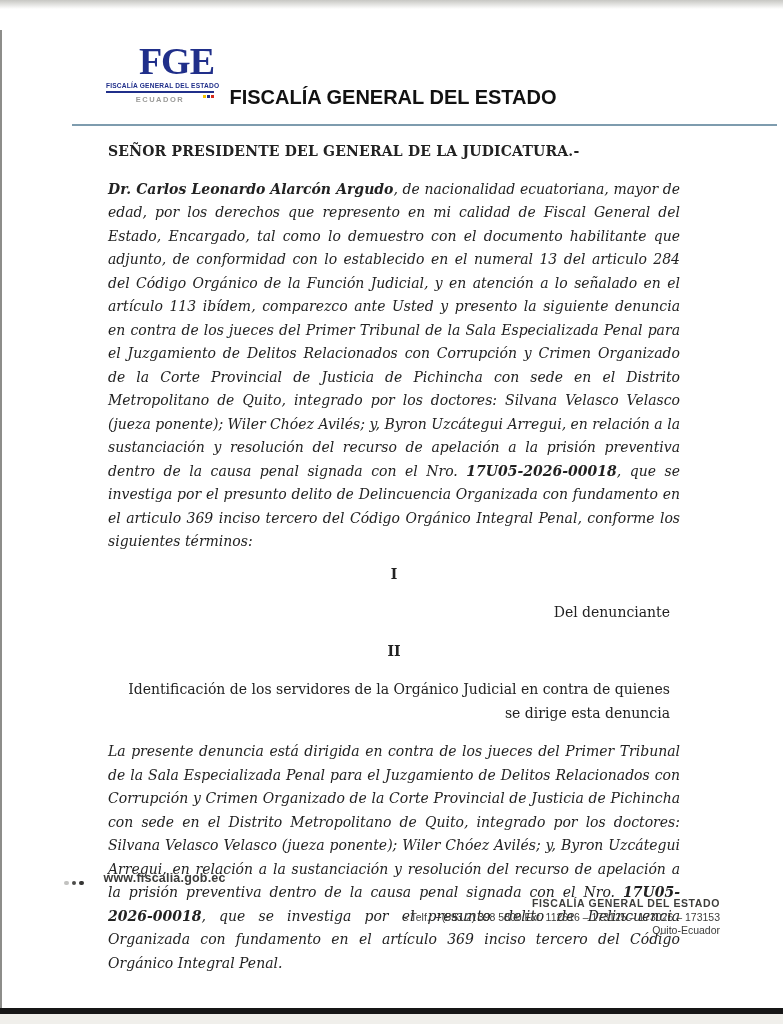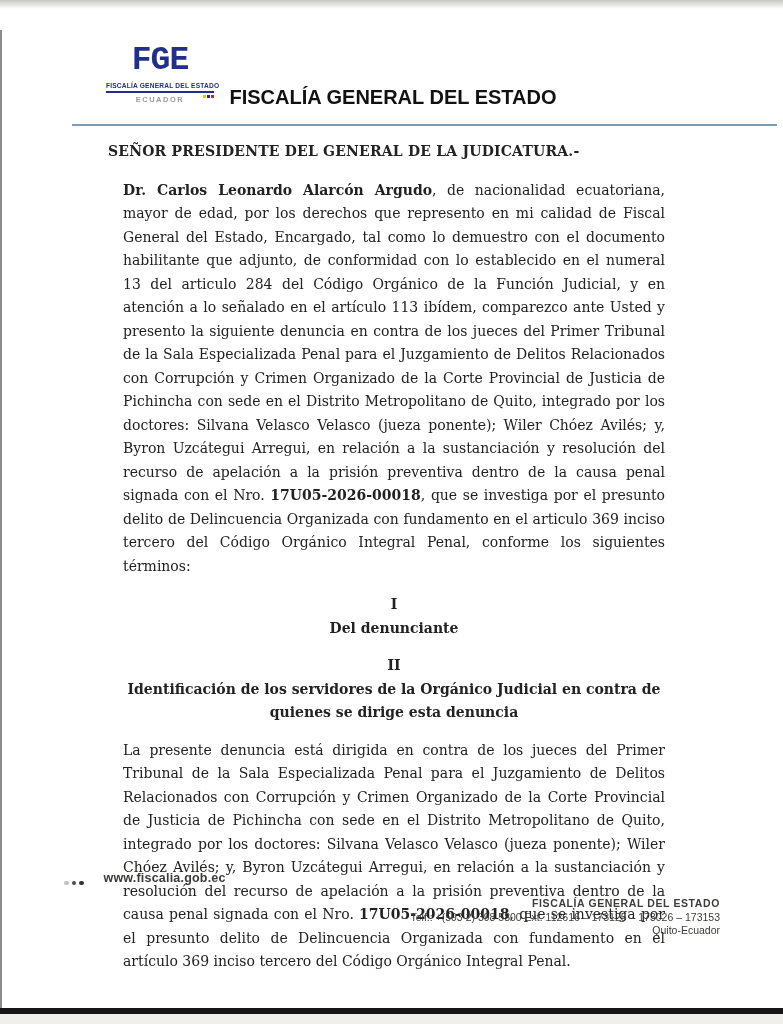--- a/index.html
+++ b/index.html
@@ -9,44 +9,44 @@
   }
   
   .edge-top { position:absolute; top:0; left:0; right:0; height:9px;
     background:linear-gradient(to bottom,#c7c7c3,#ffffff); }
   .edge-left { position:absolute; left:0; top:30px; width:2px; height:980px; background:#8d8d8a; }
   .bottom-bar { position:absolute; top:1008px; left:0; right:0; height:6px; background:#161616; }
   .bottom-gray { position:absolute; top:1014px; left:0; right:0; bottom:0; background:#f0efeb; }
 
   
   .logo { position:absolute; left:106px; top:42px; width:108px; }
-  .logo-acronym { font-family:Liberation Mono, monospace; font-weight:bold;
-    font-size:33px; line-height:38px; color:#202f8a; letter-spacing:-1px; text-align:center; }
+  .logo-acronym { font-family:Liberation Serif, serif; font-weight:bold;
+    font-size:38px; line-height:38px; color:#202f8a; letter-spacing:-1px; text-align:right; }
   .logo-subline { font-family:"Liberation Sans", sans-serif; font-weight:bold;
     font-size:6.6px; color:#202f8a; white-space:nowrap; text-align:center; letter-spacing:.2px; margin-top:2px; }
   .logo-rule { height:2px; background:#202f8a; margin-top:2px; }
   .logo-bottom { position:relative; margin-top:2px; height:10px;font-weight:bold; }
   .logo-country { font-family:"Liberation Sans", sans-serif; font-size:7.5px;
     color:#9a9a98; text-align:center; letter-spacing:1.5px; }
   .logo-flag { position:absolute; right:0; top:0; display:flex; gap:1px; }
   .logo-flag span { width:3px; height:3px; display:block; }
 
   .doc-title { position:absolute; left:228px; top:86px; width:330px;
     font-family:"Liberation Sans", sans-serif; font-weight:bold; font-size:20px;
     color:#111; letter-spacing:0px; text-align:center; white-space:nowrap; }
   .header-rule { position:absolute; left:72px; top:124px; width:705px; height:2px; background:#7e9cae; }
 
   
   .content { position:absolute; left:108px; top:140px; width:572px;
     font-size:14px; line-height:23.5px; color:#222; text-align:justify; }
   .addressee { font-weight:bold; letter-spacing:.2px; margin:0 0 14px 0; text-align:left; }
-  .para { margin:15px; }
+  .para { margin:0;font-style:italic; }
   .b { font-weight:bold; }
   .sec-num { text-align:center; font-weight:bold; margin-top:9px; }
-  .sec-title { text-align:center; font-weight:bold; max-width:552px; margin:0 auto; }
+  .sec-title { text-align:right; font-weight:normal; max-width:552px; margin:15px auto; }
   .gap-top { margin-top:14px; }
 
   
   .footer-left { position:absolute; left:64px; top:871px; display:flex; align-items:flex-end; gap:20px;
     font-family:"Liberation Sans", sans-serif; }
   .dots { display:flex; gap:3px; align-items:center; }
   .dots span { width:4.5px; height:4.5px; border-radius:50%; display:block; }
   .dot1 { background:#c2c2c0; } .dot2 { background:#4c4c4a; } .dot3 { background:#353533; }
   .site-url { font-size:12.5px; font-weight:bold; color:#3b3b39; letter-spacing:.2px; }
 

